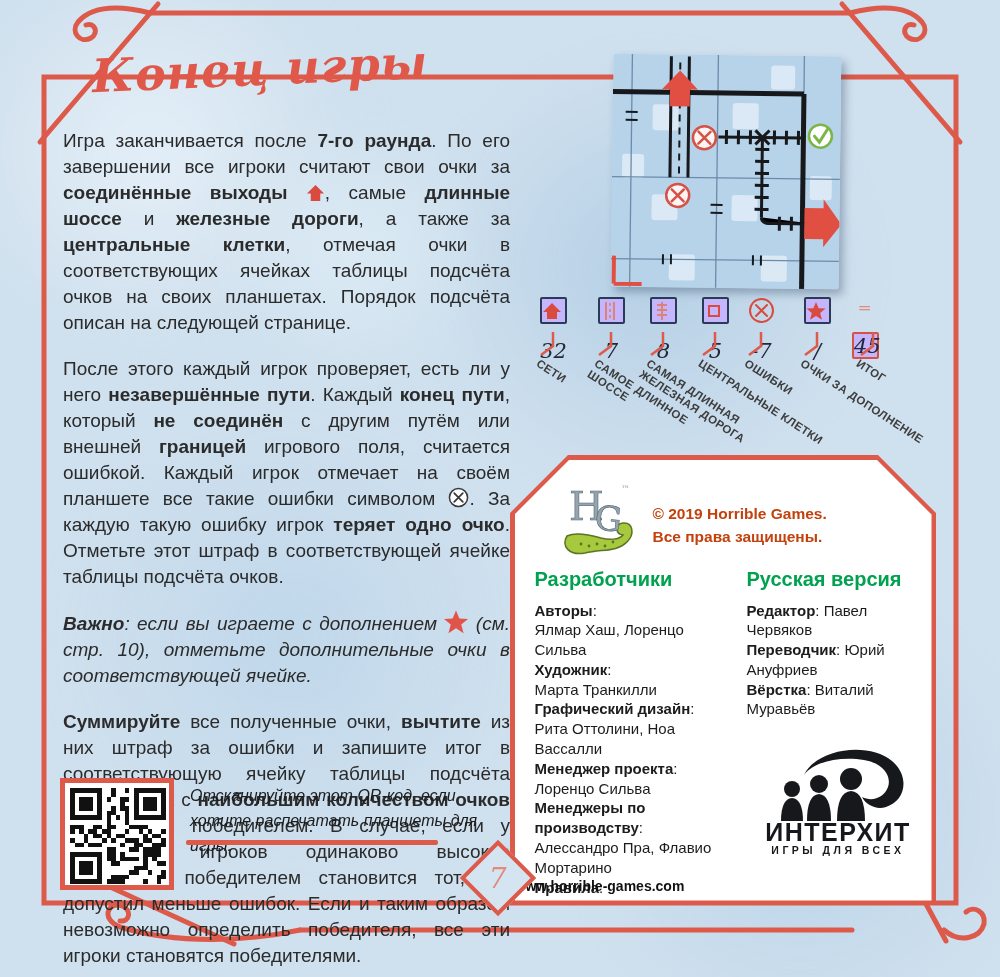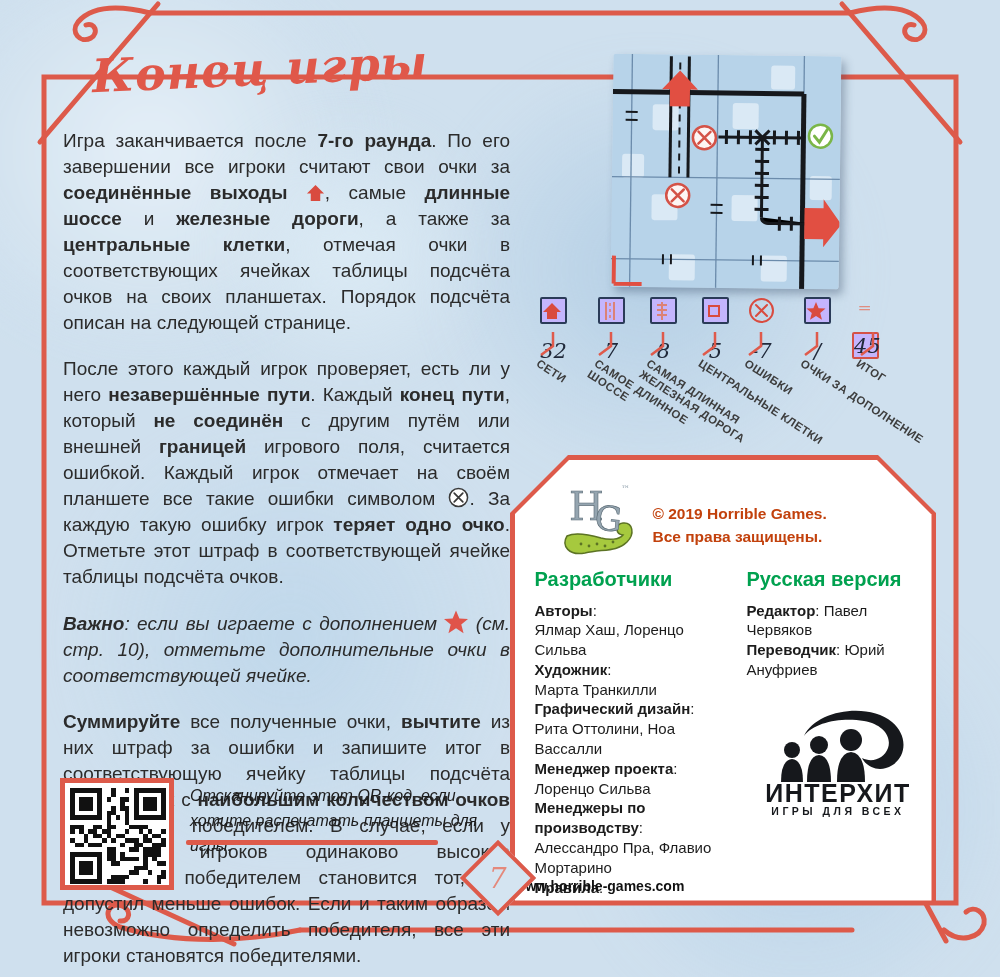--- a/index.html
+++ b/index.html
@@ -298,20 +298,21 @@
           <div class="c-entry"><span class="c-label">Менеджер проекта</span>: <br><span>Лоренцо Сильва</span></div>
           <div class="c-entry"><span class="c-label">Менеджеры по производству</span>: <br><span>Алессандро Пра, Флавио Мортарино</span></div>
           <div class="c-entry"><span class="c-label">Правила</span>: <br><span>Алессандро Пра</span></div>
         </div>
   </div>
   <div class="col right">
     <div class="col-header">Русская версия</div>
     <div id="ru-entries">
           <div class="c-entry"><span class="c-label">Редактор</span>: <span>Павел Червяков</span></div>
           <div class="c-entry"><span class="c-label">Переводчик</span>: <span>Юрий Ануфриев</span></div>
+          <div class="c-entry"><span class="c-label">Вёрстка</span>: <span>Виталий Муравьёв</span></div>
         </div>
     <div class="publisher-logo">
       <svg width="172" height="116" viewBox="0 0 172 116">
         <path d="M52,34 C64,8 116,0 140,20 C158,35 154,60 134,66 C124,69 114,64 110,56 C120,61 132,57 136,46 C140,34 130,22 112,19 C90,15 62,20 52,34 Z" fill="#16181c"></path>
         <g fill="#16181c">
           <circle cx="40" cy="48" r="8"></circle>
               <path d="M29,80 Q29,58 40,57 Q51,58 51,80 Z"></path>
           <circle cx="67" cy="43" r="9"></circle>
               <path d="M55,80 Q55,54 67,53 Q79,54 79,80 Z"></path>
           <circle cx="99" cy="38" r="11"></circle>

